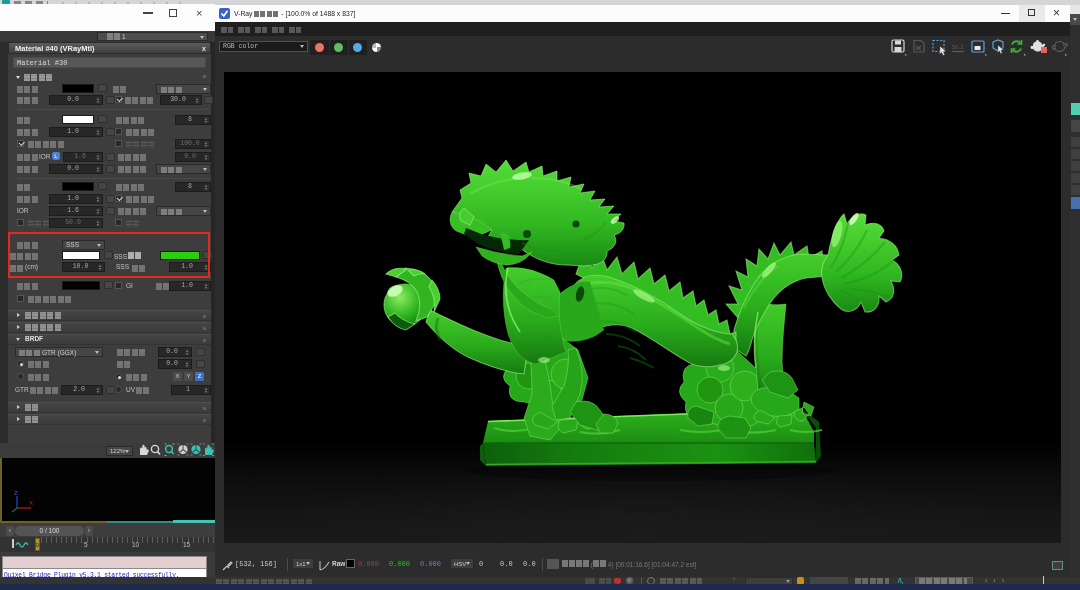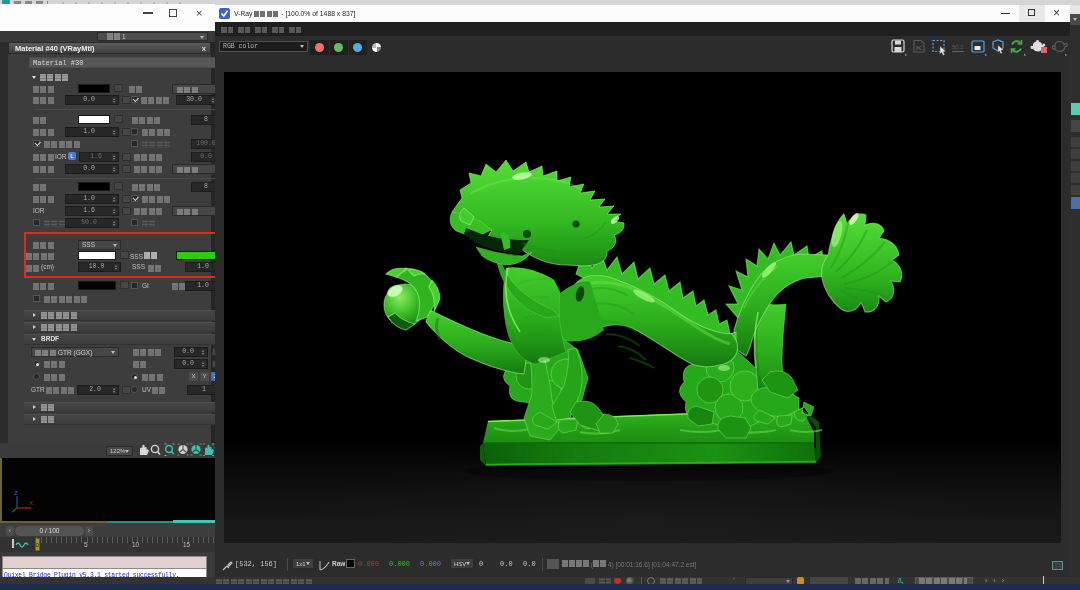--- a/index.html
+++ b/index.html
@@ -44,21 +44,21 @@
 <div class="dd" style="left:97px;top:32px;width:111px;height:9px;background:#4d4d4d"></div>
 <div class="cjk" style="left:107px;top:33px;width:13px;color:#ccc"></div>
 <div class="abs" style="left:122px;top:32.5px;color:#ccc;font-size:6.5px">1</div>
 
 <div class="abs" style="left:0;top:42px;width:8px;height:481px;background:#2c2c2c"></div>
 <div class="abs" style="left:211px;top:42px;width:4px;height:481px;background:#262626"></div>
 
 <div class="abs" style="left:8px;top:42px;width:203px;height:12px;background:linear-gradient(#5c5c5c,#3e3e3e);border:1px solid #2a2a2a;color:#f0f0f0;font-weight:bold;font-size:7.5px;line-height:11px"><span style="margin-left:6px">Material #40 (VRayMtl)</span><span style="position:absolute;right:4px;top:0;color:#ddd">x</span></div>
 
 <div class="abs" style="left:8px;top:54px;width:203px;height:389px;background:#3d3d3d"></div>
-<div id="panel" class="abs" style="left:24px;top:54px;width:203px;height:389px">
+<div id="panel" class="abs" style="left:8px;top:54px;width:203px;height:389px">
 
   <div class="abs" style="left:5px;top:3px;width:193px;height:11px;background:#575757;border:1px solid #4a4a4a;color:#d8d8d8;font:7px 'Liberation Mono',monospace;line-height:10px;padding-left:3px">Material #30</div>
 
   <div class="tri-d" style="left:8px;top:22px;border-top-color:#ddd"></div>
   <div class="cjk" style="left:16px;top:20px;width:28px;color:#e8e8e8"></div>
   <div class="abs" style="left:195px;top:21px;width:3px;height:3px;background:#5e5e5e"></div>
 
   <div class="cjk" style="left:9px;top:32px;width:21px;color:#c2c2c2"></div>
   <div class="sw" style="left:54px;top:30px;width:32px;height:9px;background:#000"></div>
   <div class="mbtn" style="left:90px;top:30px"></div>

